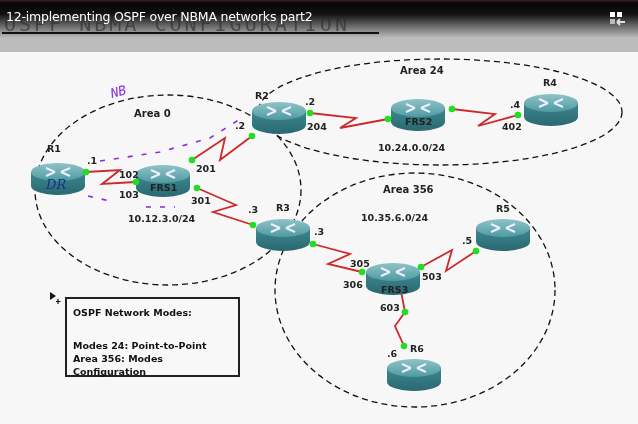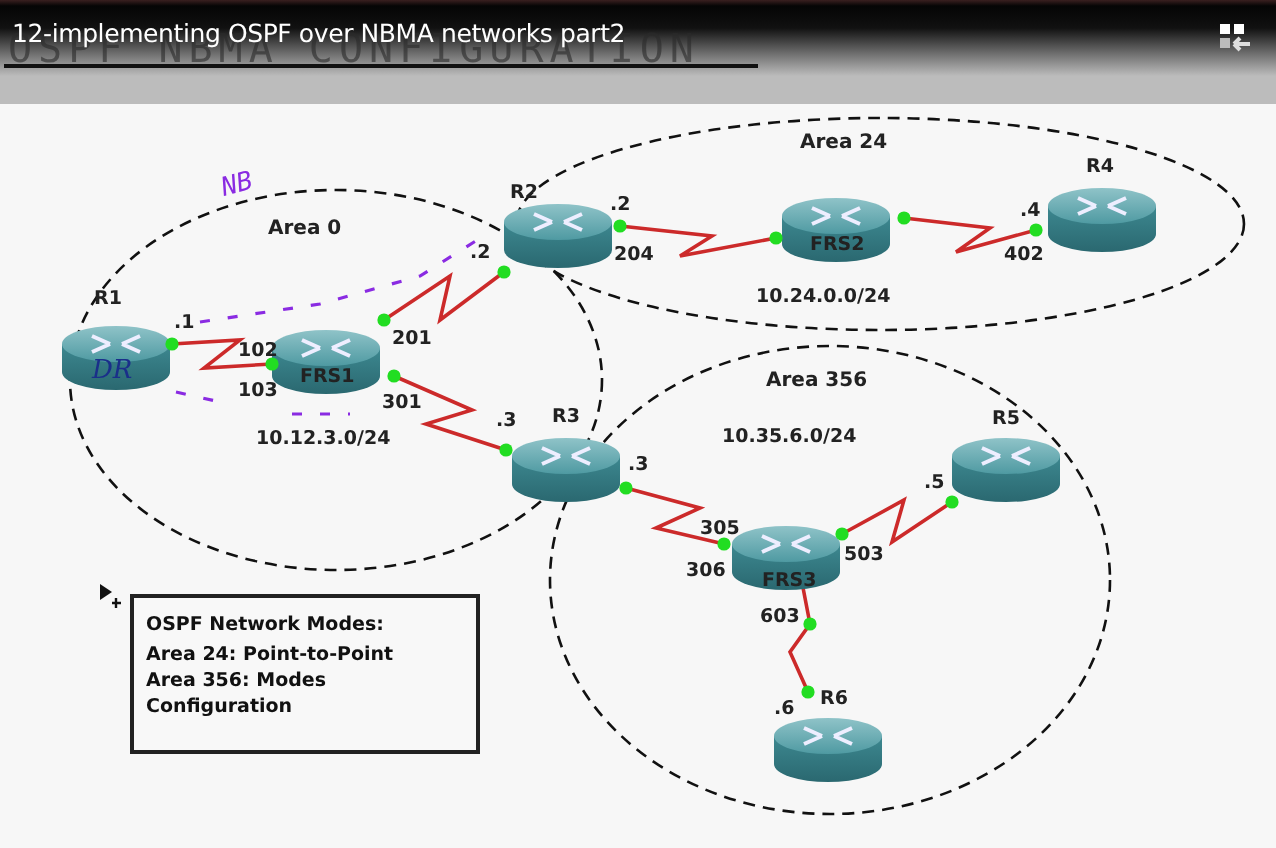--- a/index.html
+++ b/index.html
@@ -12,21 +12,21 @@
   .handwritten-bg { position:absolute; left:4px; top:12px; font-family:"DejaVu Sans Mono", monospace;
      font-size:20px; color:#2a2a2a; letter-spacing:3px; opacity:0.6; }
   .title-underline { position:absolute; left:2px; top:32px; width:377px; height:2px; background:#111; }
   .expand-btn { position:absolute; left:608px; top:10px; width:18px; height:18px; cursor:pointer; }
   .expand-btn i { position:absolute; width:5px; height:5px; background:#fff; }
   svg#diagram { position:absolute; left:0; top:0; }
   .lbl { font-family:"DejaVu Sans", sans-serif; font-weight:bold; font-size:9.5px; fill:#222; }
   .area-lbl { font-family:"DejaVu Sans", sans-serif; font-weight:bold; font-size:10px; fill:#222; }
   .legend { position:absolute; left:65px; top:297px; width:175px; height:80px; border:2px solid #222;
      background:#f8f8f8; box-sizing:border-box; padding:7px 6px; font-weight:bold; font-size:9.5px; color:#111; line-height:13px; }
-  .legend .h { margin-bottom:2px; }
+  .legend .h { margin-bottom:20px; }
   .cursor { position:absolute; left:49px; top:291px; }
 </style>
 </head>
 <body>
 
 <div class="titlebar">
   <div class="handwritten-bg">OSPF NBMA CONFIGURATION</div>
   <div class="title-underline"></div>
   <div class="title">12-implementing OSPF over NBMA networks part2</div>
   <div class="expand-btn">
@@ -164,15 +164,15 @@
   <text class="lbl" x="387" y="357">.6</text>
 </svg>
 
 <svg class="cursor" width="14" height="14">
   <path d="M1 1 L1 9 L7 5 Z" fill="#111"></path>
     <path d="M9 8 L9 13 M7 10.5 L11.5 10.5" stroke="#111" stroke-width="1.2"></path>
 </svg>
 
 <div class="legend">
   <div class="h">OSPF Network Modes:</div>
-  <div>Area 24: Point-to-Point</div>
+  <div>Modes 24: Point-to-Point</div>
   <div>Area 356: Modes Configuration</div>
 </div>
 
 </body></html>

